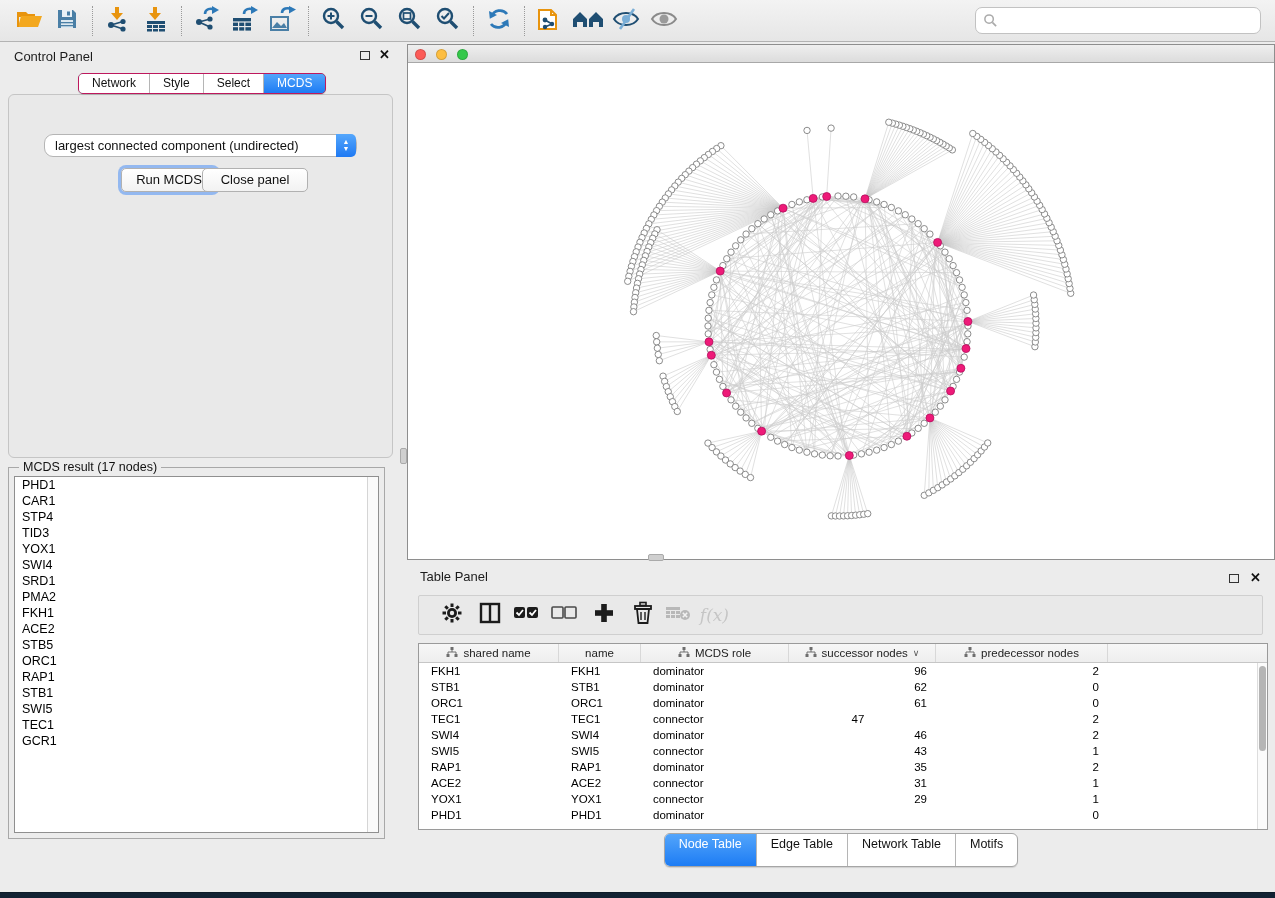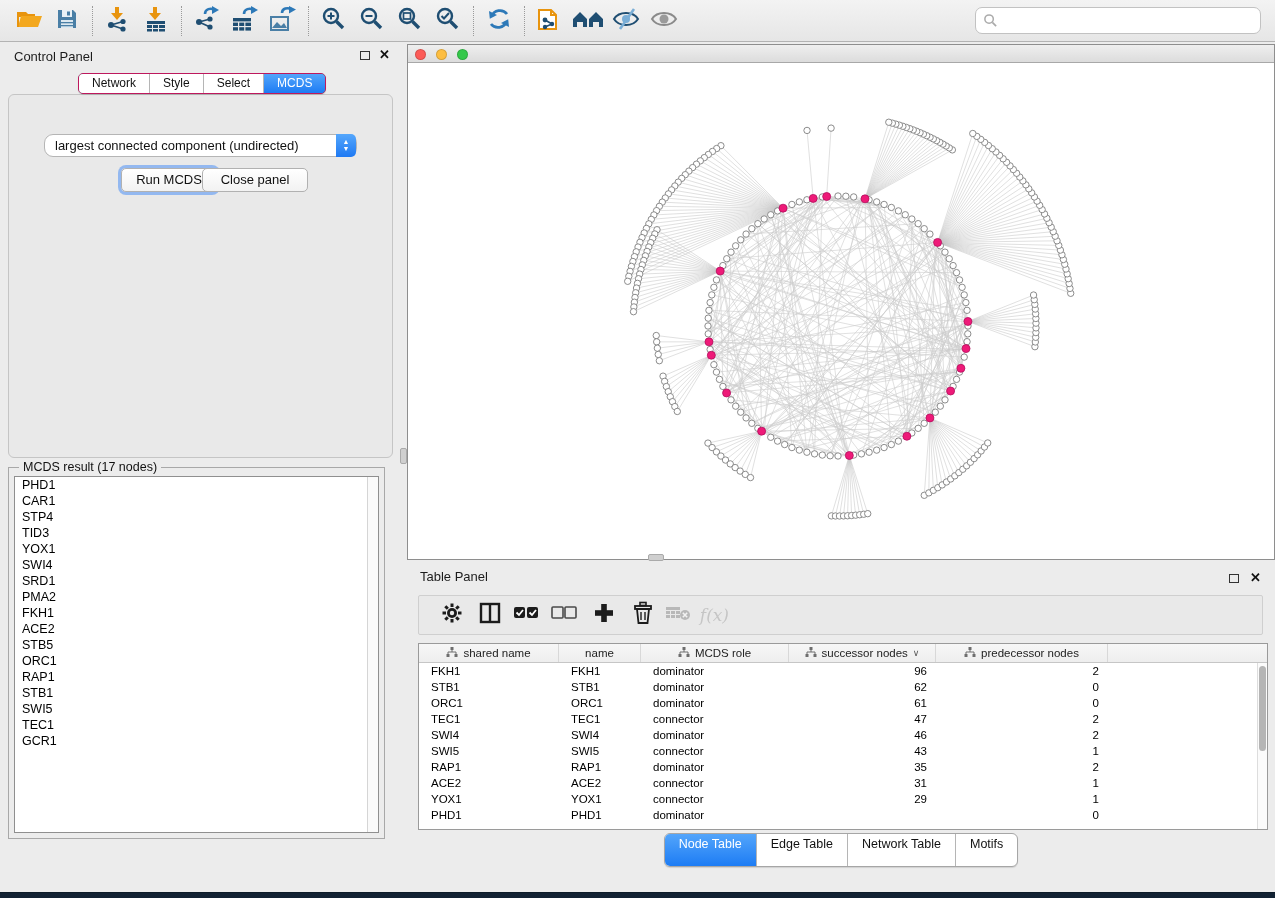--- a/index.html
+++ b/index.html
@@ -1228,21 +1228,21 @@
             <div class="nt-c" style="width: 140px; text-align: left; padding: 0px 0px 0px 12px;">ORC1</div>
             <div class="nt-c" style="width: 82px; text-align: left; padding: 0px 0px 0px 12px;">ORC1</div>
             <div class="nt-c" style="width: 148px; text-align: left; padding: 0px 0px 0px 12px;">dominator</div>
             <div class="nt-c" style="width: 147px; text-align: right; padding: 0px 9px 0px 0px;">61</div>
             <div class="nt-c" style="width: 172px; text-align: right; padding: 0px 9px 0px 0px;">0</div>
           </div>
           <div class="nt-row">
             <div class="nt-c" style="width: 140px; text-align: left; padding: 0px 0px 0px 12px;">TEC1</div>
             <div class="nt-c" style="width: 82px; text-align: left; padding: 0px 0px 0px 12px;">TEC1</div>
             <div class="nt-c" style="width: 148px; text-align: left; padding: 0px 0px 0px 12px;">connector</div>
-            <div class="nt-c" style="width: 147px; text-align: right; padding: 0px 9px 0px 0px;">47</div>
+            <div class="nt-c" style="width: 147px; text-align: center; padding: 0px 9px 0px 0px;">47</div>
             <div class="nt-c" style="width: 172px; text-align: right; padding: 0px 9px 0px 0px;">2</div>
           </div>
           <div class="nt-row">
             <div class="nt-c" style="width: 140px; text-align: left; padding: 0px 0px 0px 12px;">SWI4</div>
             <div class="nt-c" style="width: 82px; text-align: left; padding: 0px 0px 0px 12px;">SWI4</div>
             <div class="nt-c" style="width: 148px; text-align: left; padding: 0px 0px 0px 12px;">dominator</div>
             <div class="nt-c" style="width: 147px; text-align: right; padding: 0px 9px 0px 0px;">46</div>
             <div class="nt-c" style="width: 172px; text-align: right; padding: 0px 9px 0px 0px;">2</div>
           </div>
           <div class="nt-row">

